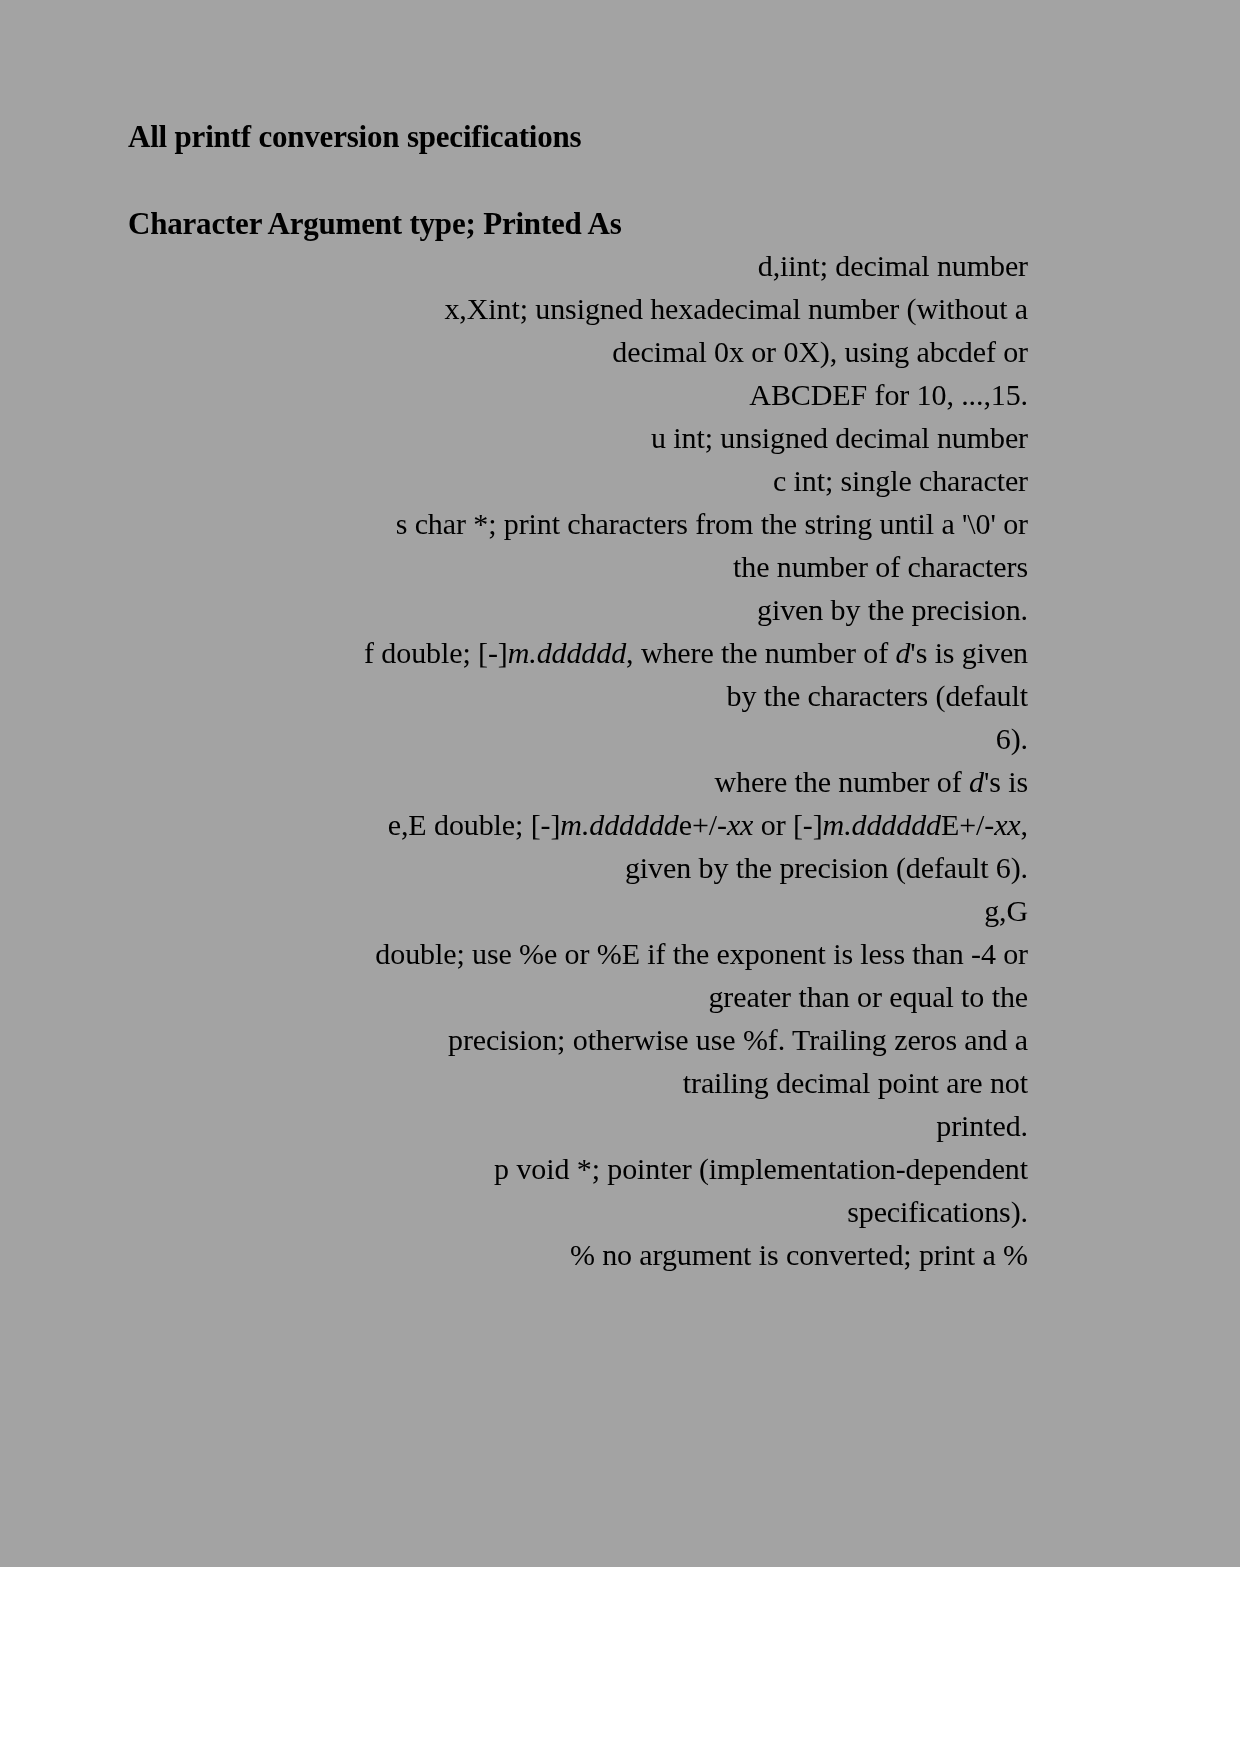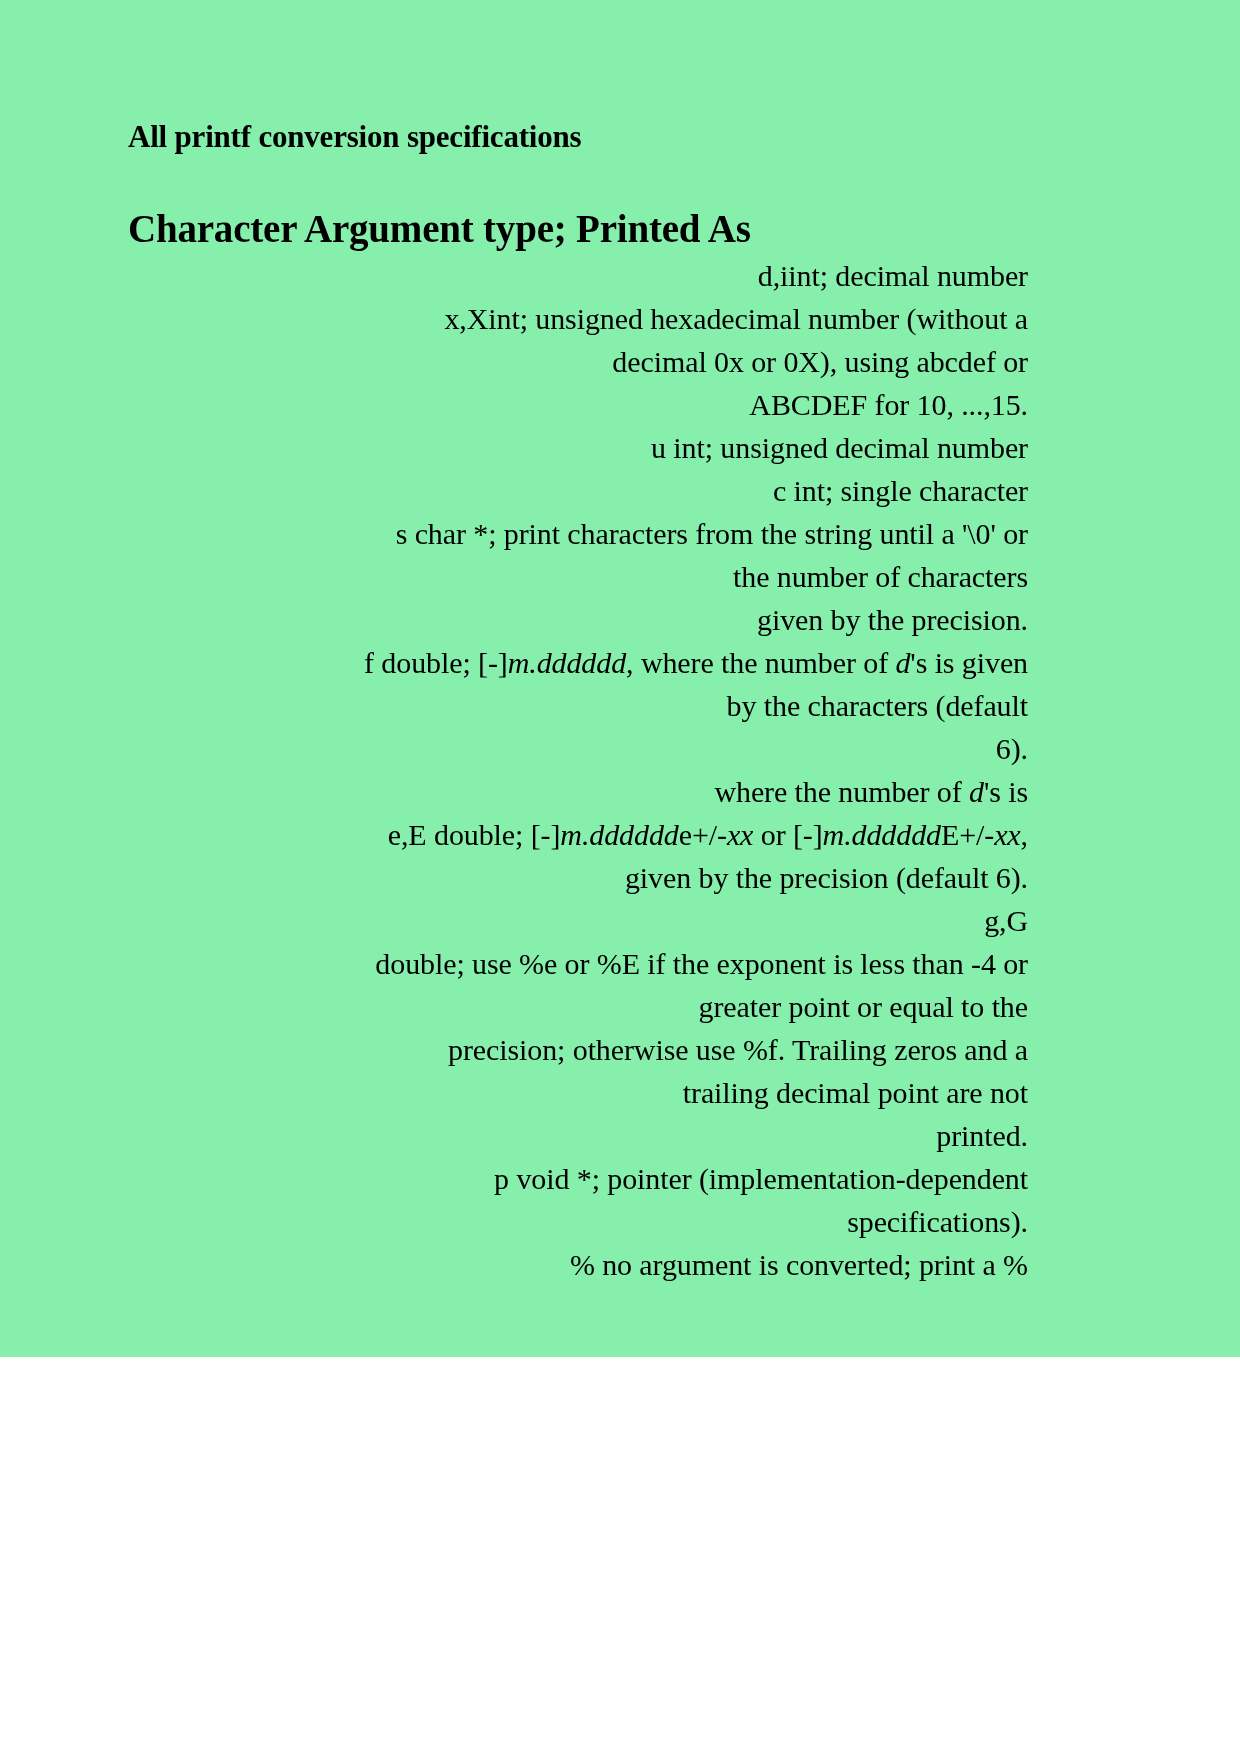--- a/index.html
+++ b/index.html
@@ -13,42 +13,42 @@
     font-family: "Liberation Serif", "DejaVu Serif", serif;
     color: #000000;
     position: relative;
     overflow: hidden;
   }
   .page {
     position: absolute;
     left: 0;
     top: 0;
     width: 1240px;
-    height: 1357px;
-    background: #86efac;
+    height: 1567px;
+    background: #a3a3a3;
   }
   .content {
     position: absolute;
     left: 128px;
     top: 118px;
     width: 900px;
   }
   .doc-title {
     font-size: 31px;
     font-weight: bold;
     letter-spacing: -0.2px;
     line-height: 1.2;
     margin: 0 0 0 0;
     white-space: nowrap;
   }
   .spacer-block {
     height: 50px;
   }
   .section-heading {
-    font-size: 39px;
+    font-size: 31px;
     font-weight: bold;
     letter-spacing: -0.2px;
     line-height: 1.25;
     margin: 0;
     white-space: nowrap;
   }
   .line-list {
     margin: 0;
     padding: 0;
     list-style: none;
@@ -88,21 +88,21 @@
         <div class="spec-line">the number of characters</div>
         <div class="spec-line">given by the precision.</div>
         <div class="spec-line">f double; [-]<em>m.dddddd</em>, where the number of <em>d</em>'s is given</div>
         <div class="spec-line">by the characters (default</div>
         <div class="spec-line">6).</div>
         <div class="spec-line">where the number of <em>d</em>'s is</div>
         <div class="spec-line">e,E double; [-]<em>m.dddddd</em>e+/-<em>xx</em> or [-]<em>m.dddddd</em>E+/-<em>xx</em>,</div>
         <div class="spec-line">given by the precision (default 6).</div>
         <div class="spec-line">g,G</div>
         <div class="spec-line">double; use %e or %E if the exponent is less than -4 or</div>
-        <div class="spec-line">greater point or equal to the</div>
+        <div class="spec-line">greater than or equal to the</div>
         <div class="spec-line">precision; otherwise use %f. Trailing zeros and a</div>
         <div class="spec-line">trailing decimal point are not</div>
         <div class="spec-line">printed.</div>
         <div class="spec-line">p void *; pointer (implementation-dependent</div>
         <div class="spec-line">specifications).</div>
         <div class="spec-line">% no argument is converted; print a %</div>
       </div>
 
   </div>
 </div>

